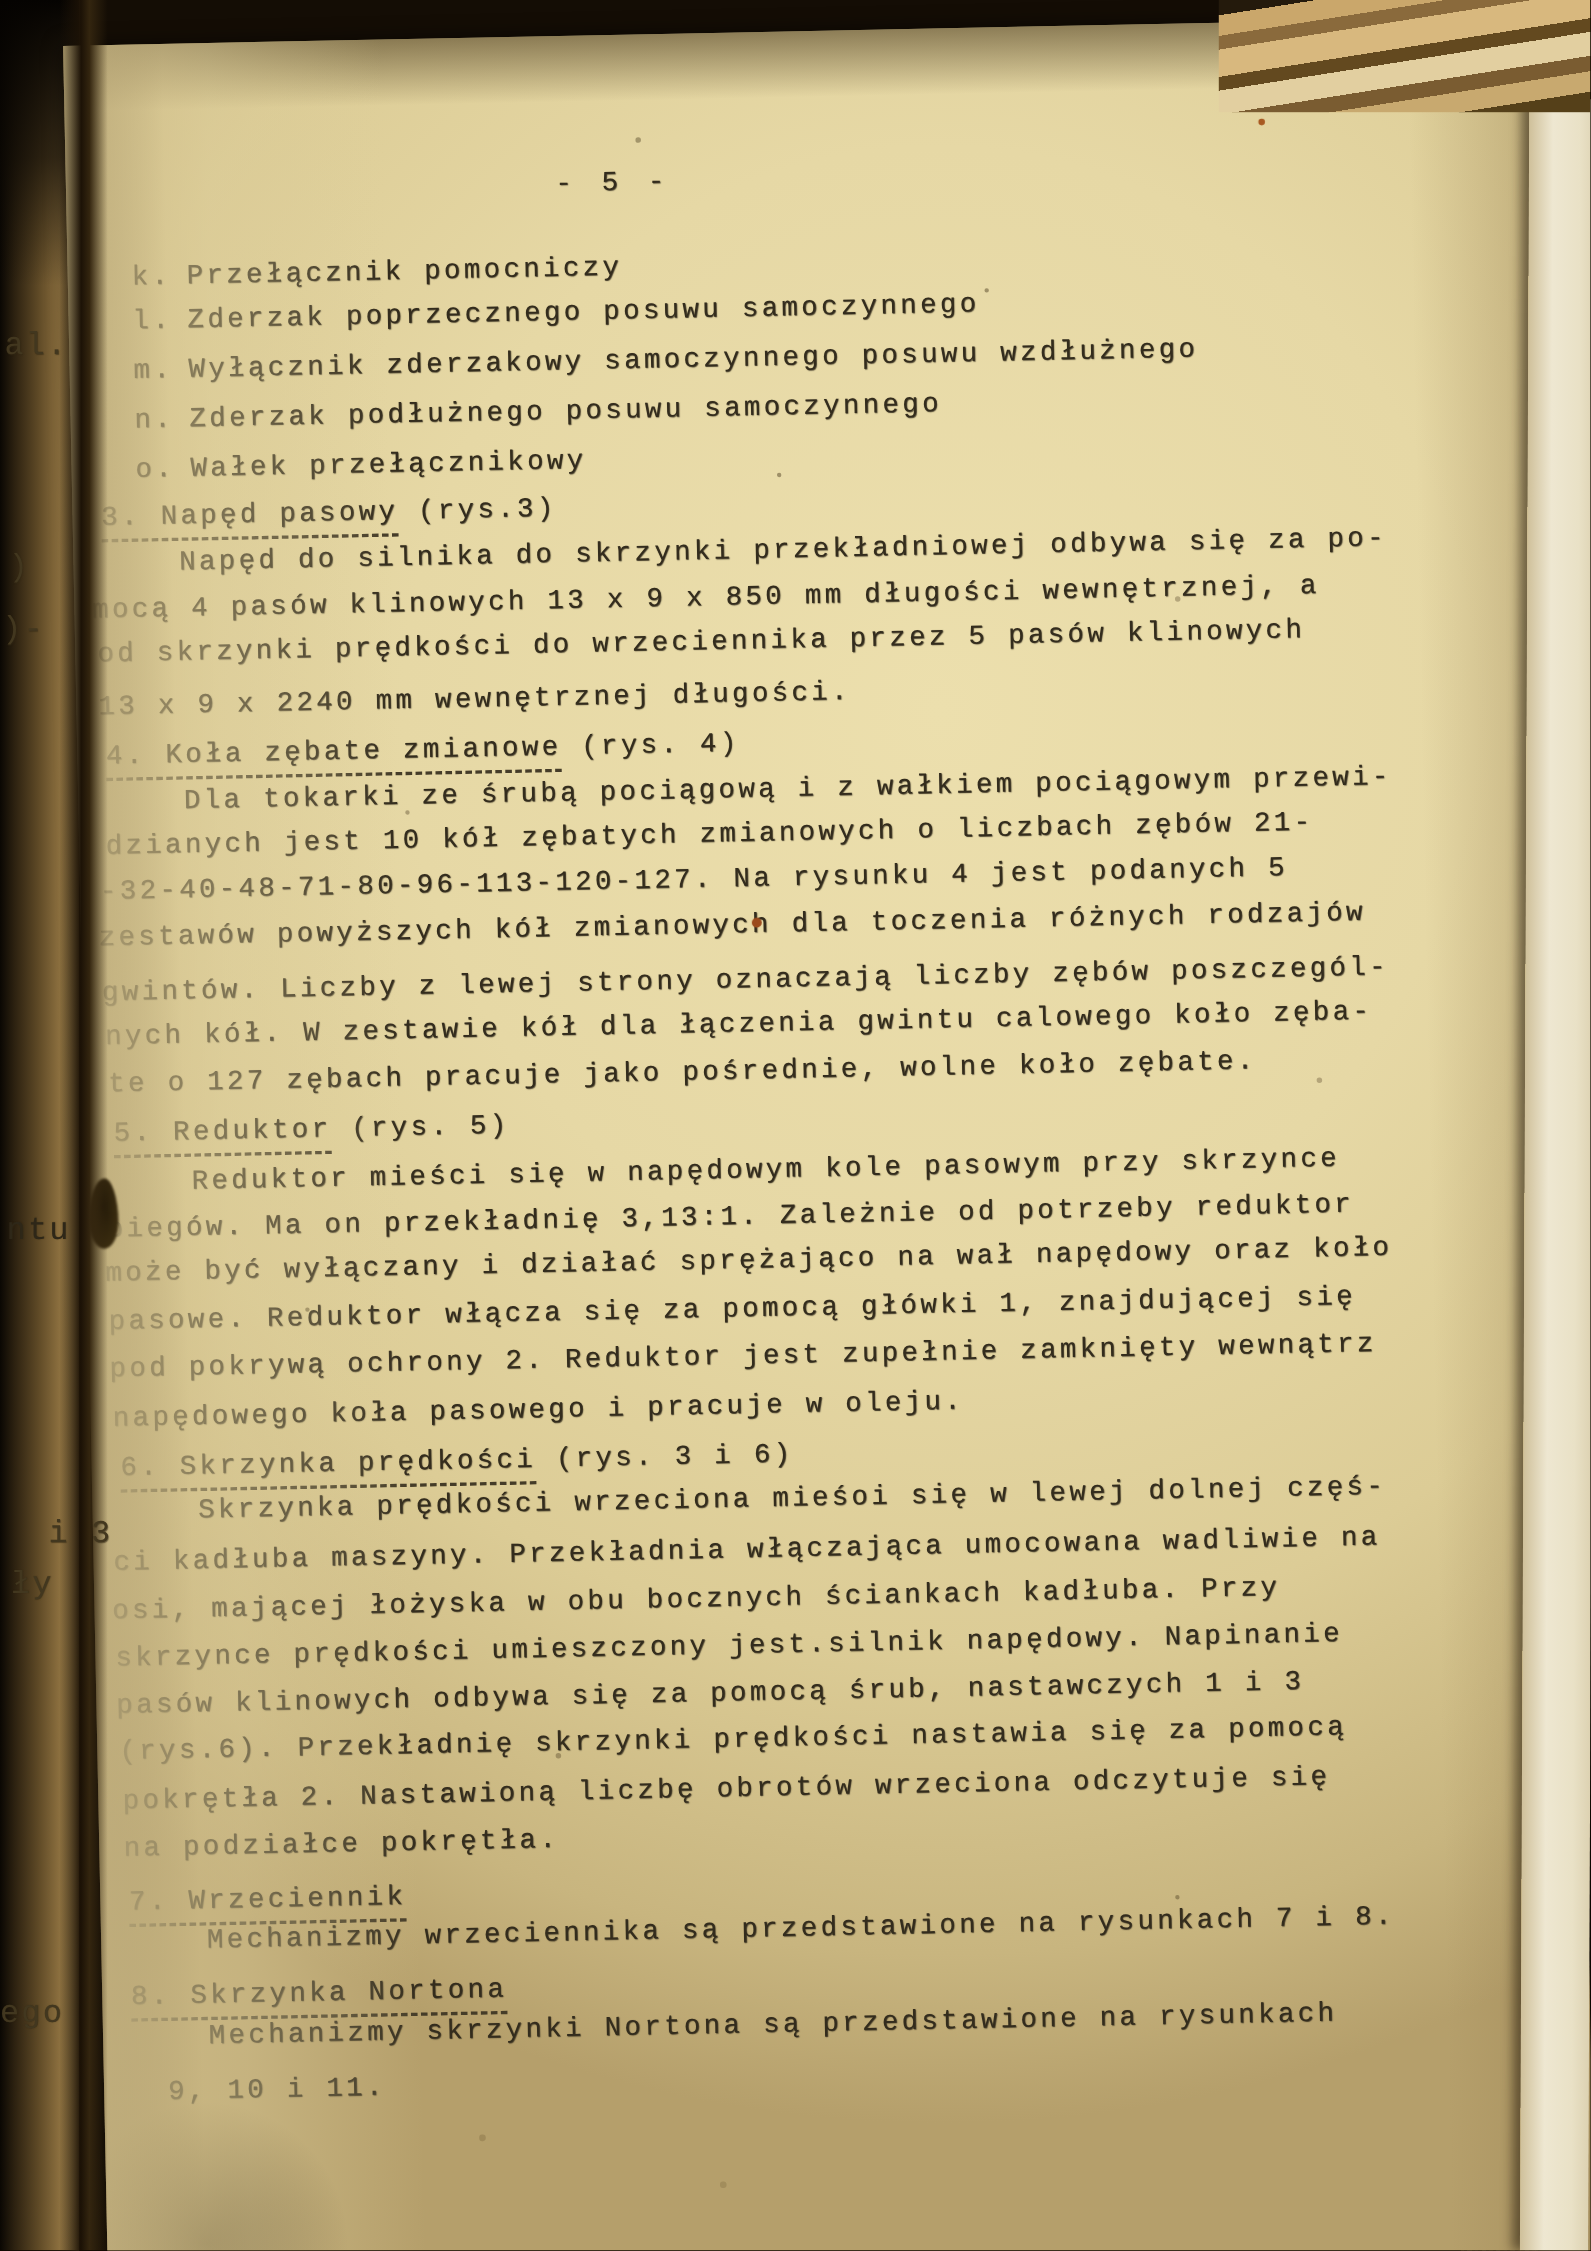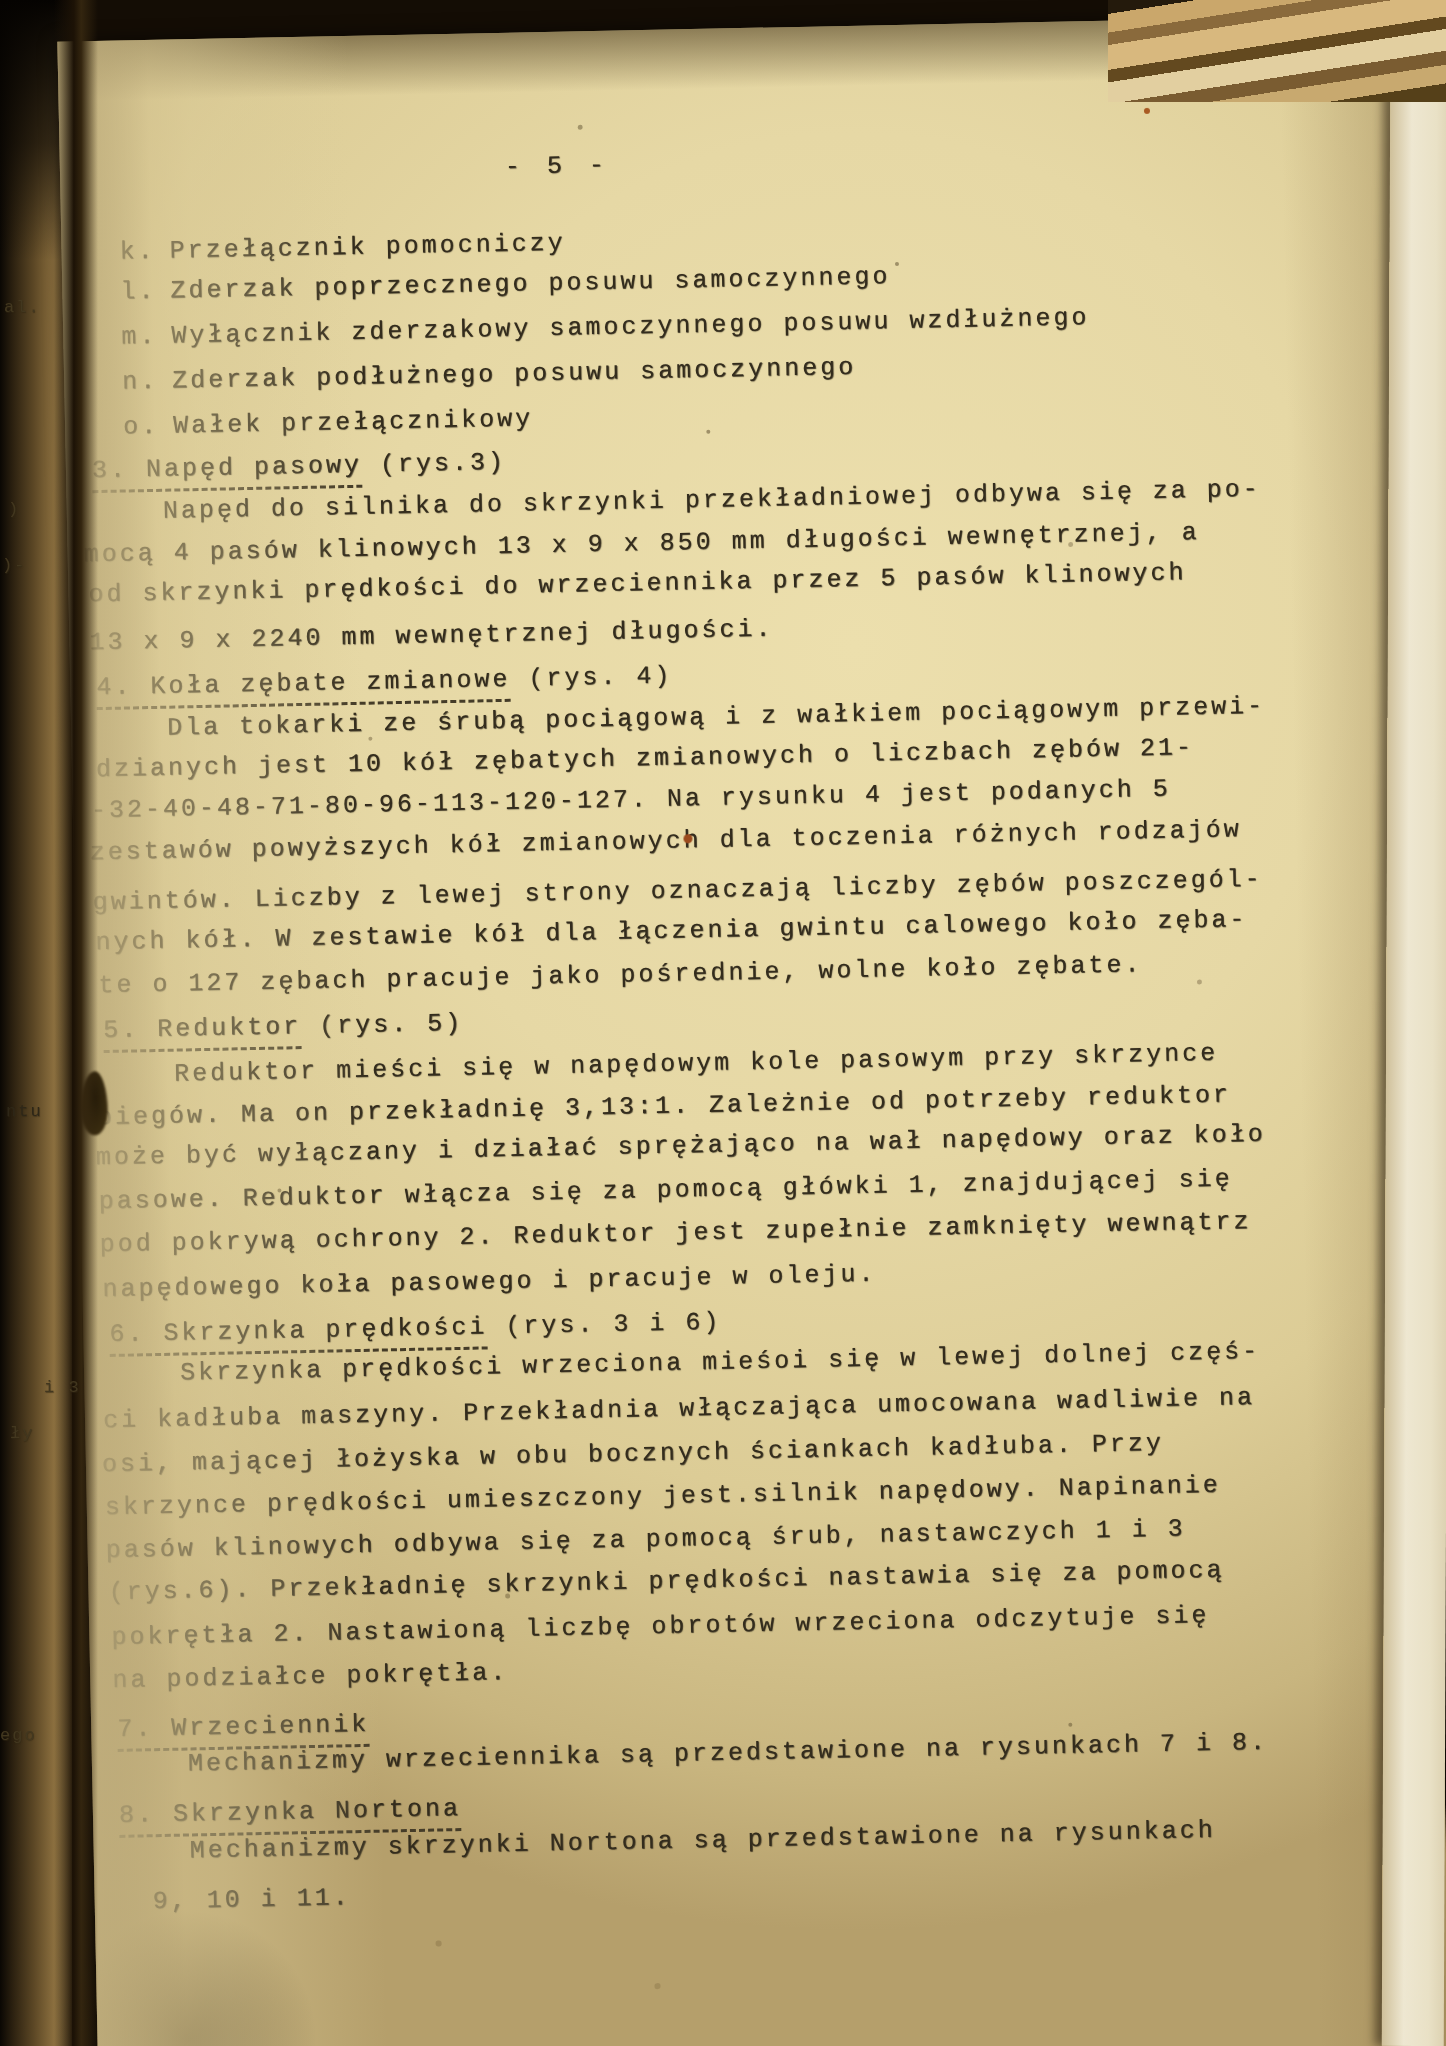--- a/index.html
+++ b/index.html
@@ -6,21 +6,21 @@
   .canvas{position:relative;width:1446px;height:2046px;overflow:hidden;
           background:#140d05;font-family:"Liberation Mono","DejaVu Sans Mono",monospace;}
 
   
   .prev-page{position:absolute;left:0;top:0;width:72px;height:2046px;
     background:linear-gradient(to right,#0a0703 0%,#2c2110 18%,#5e4926 48%,#8a6e3e 74%,#a98c54 100%);}
   .prev-page-topshade{position:absolute;left:0;top:0;width:72px;height:260px;
     background:linear-gradient(to bottom,#050301 0%,rgba(10,7,3,.65) 55%,rgba(10,7,3,0) 100%);}
   .gutter{position:absolute;left:54px;top:0;width:44px;height:2046px;
     background:linear-gradient(to right,rgba(18,12,5,0) 0%,#1c1206 45%,#33250f 62%,rgba(90,70,40,0) 100%);z-index:3;}
-  .frag{position:absolute;color:#42371f;font-size:17px;letter-spacing:2px;white-space:pre;
+  .frag{position:absolute;color:#42371f;font-size:29px;letter-spacing:2px;white-space:pre;
     text-shadow:.5px .5px 1px rgba(50,40,20,.6);z-index:4;}
 
   
   .page-edges{position:absolute;left:1328px;top:36px;width:70px;height:2010px;z-index:1;
     background:repeating-linear-gradient(to right,#9c7c4c 0 3px,#6b5128 3px 6px,#c0a26c 6px 10px,#7d5f32 10px 13px);}
   .bookmark{position:absolute;left:1386px;top:90px;width:62px;height:1956px;z-index:4;
     background:linear-gradient(to right,#cfc09a 0%,#eee7d1 35%,#e9e1c6 75%,#ddd2b2 100%);
     box-shadow:-7px 0 10px rgba(35,24,10,.55);transform:rotate(.25deg);}
   .stack-tr{position:absolute;left:1108px;top:0;width:338px;height:102px;z-index:5;
     background:linear-gradient(171deg,#241a0c 0 9%,#caa76b 9% 21%,#8a6a3c 21% 29%,#d8b87e 29% 45%,#63491f 45% 53%,#e2cfa0 53% 67%,#7a5c31 67% 76%,#c8a96f 76% 88%,#554019 88% 100%);}
@@ -73,21 +73,21 @@
 <div class="canvas">
 
   <div class="prev-page"></div>
   <div class="prev-page-topshade"></div>
   <div class="frag" style="left:4px;top:298px;">al.</div>
   <div class="frag" style="left:8px;top:500px;">)</div>
   <div class="frag" style="left:2px;top:556px;">)-</div>
   <div class="frag" style="left:6px;top:1102px;color:#2e2718;">ntu</div>
   <div class="frag" style="left:44px;top:1378px;">i 3</div>
   <div class="frag" style="left:10px;top:1424px;">ły</div>
-  <div class="frag" style="left:0px;top:1726px;text-align:center;">ego</div>
+  <div class="frag" style="left:0px;top:1814px;text-align:center;">ego</div>
   <div class="gutter"></div>
 
   <div class="page-edges"></div>
   <div class="bookmark"></div>
   <div class="stack-tr"></div>
 
   <div class="page">
     <div class="page-top-shade"></div>
     <div class="page-left-shade"></div>
     <div class="fade-right"></div>

